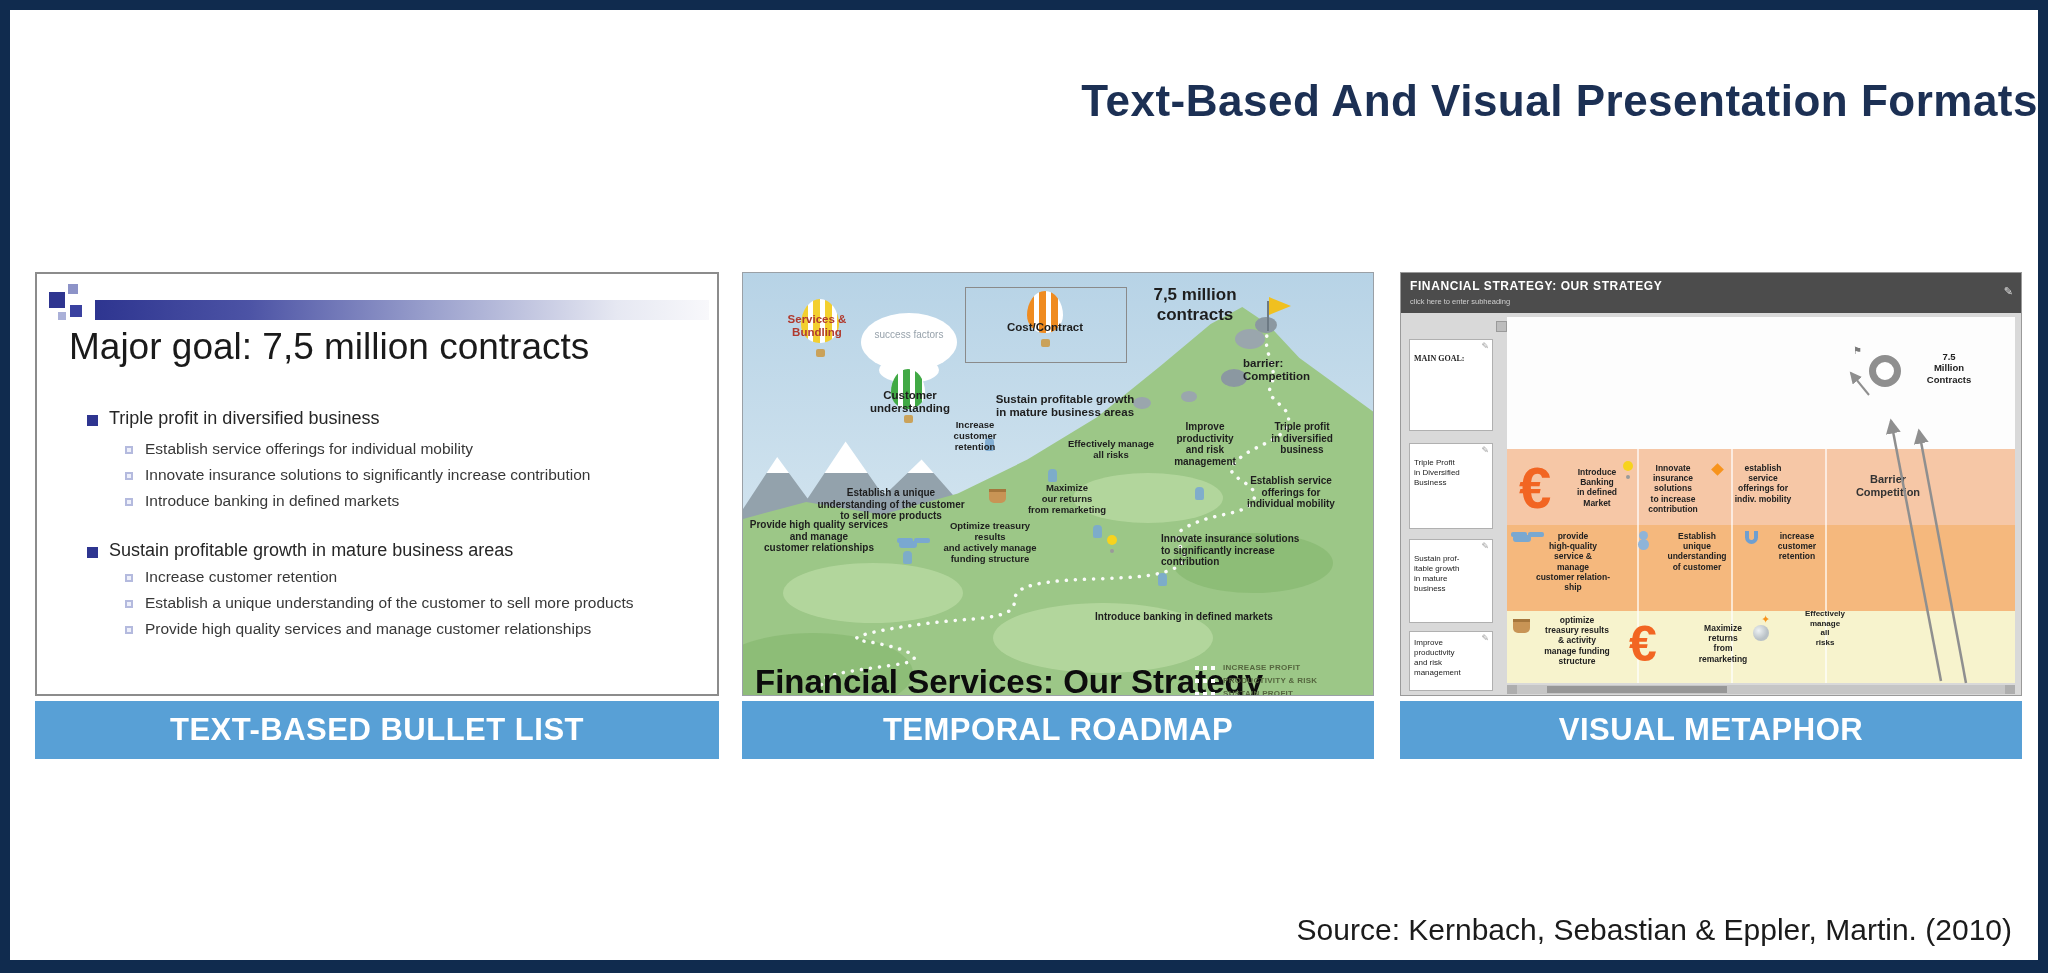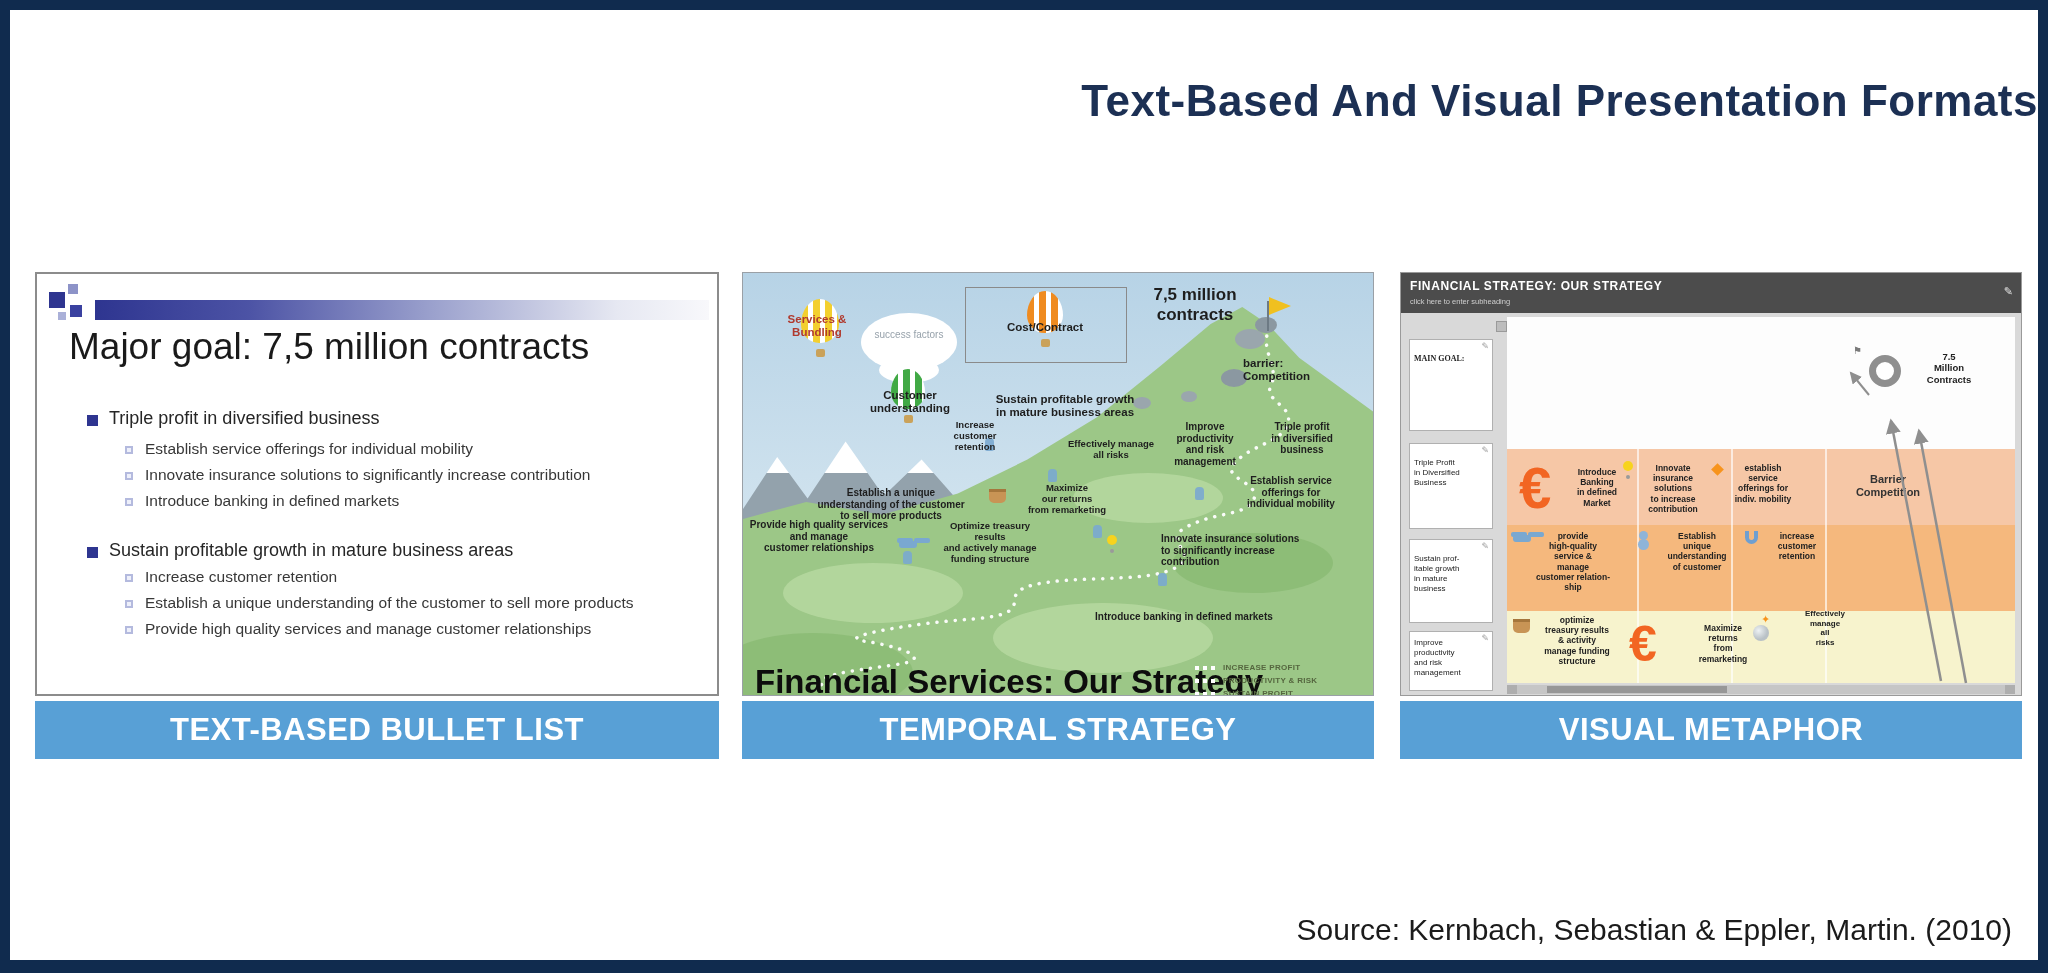--- a/index.html
+++ b/index.html
@@ -358,17 +358,17 @@
     </svg>
 
     <div class="scrolltrack">
       <div class="scrollbtn" style="left:0;"></div>
       <div class="scrollthumb"></div>
       <div class="scrollbtn" style="right:0;"></div>
     </div>
   </section>
 
   <div class="bar" id="bar1">TEXT-BASED BULLET LIST</div>
-  <div class="bar" id="bar2">TEMPORAL STRATEGY</div>
+  <div class="bar" id="bar2">TEMPORAL ROADMAP</div>
   <div class="bar" id="bar3">VISUAL METAPHOR</div>
 
   <div class="source">Source: Kernbach, Sebastian &amp; Eppler, Martin. (2010)</div>
 </div>
 
 </body></html>

